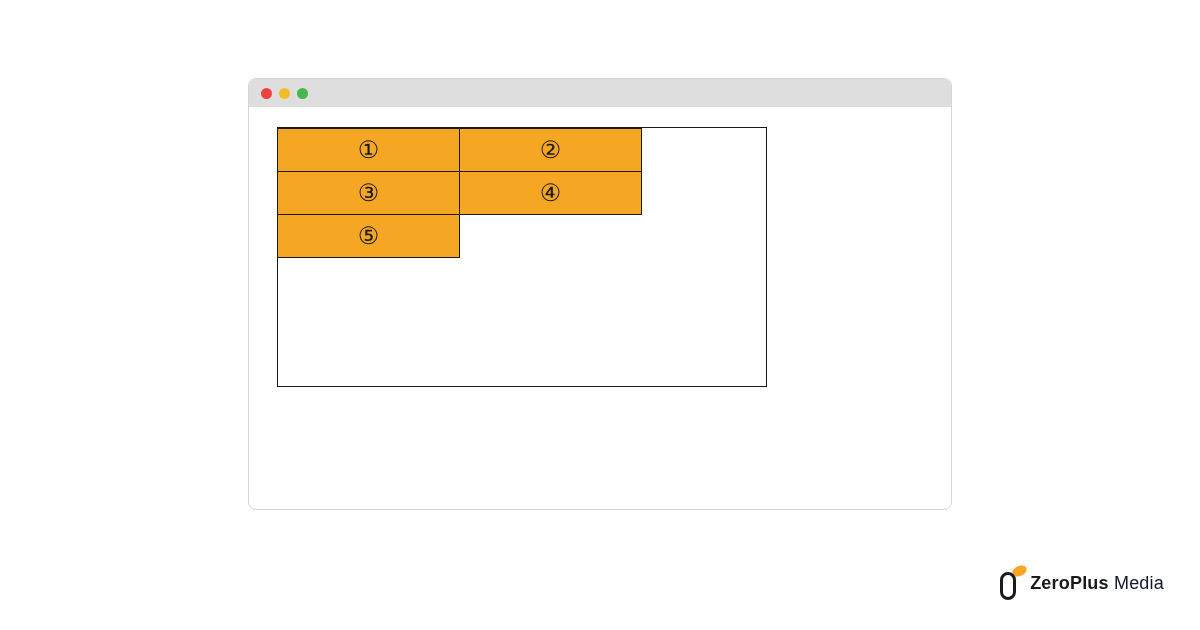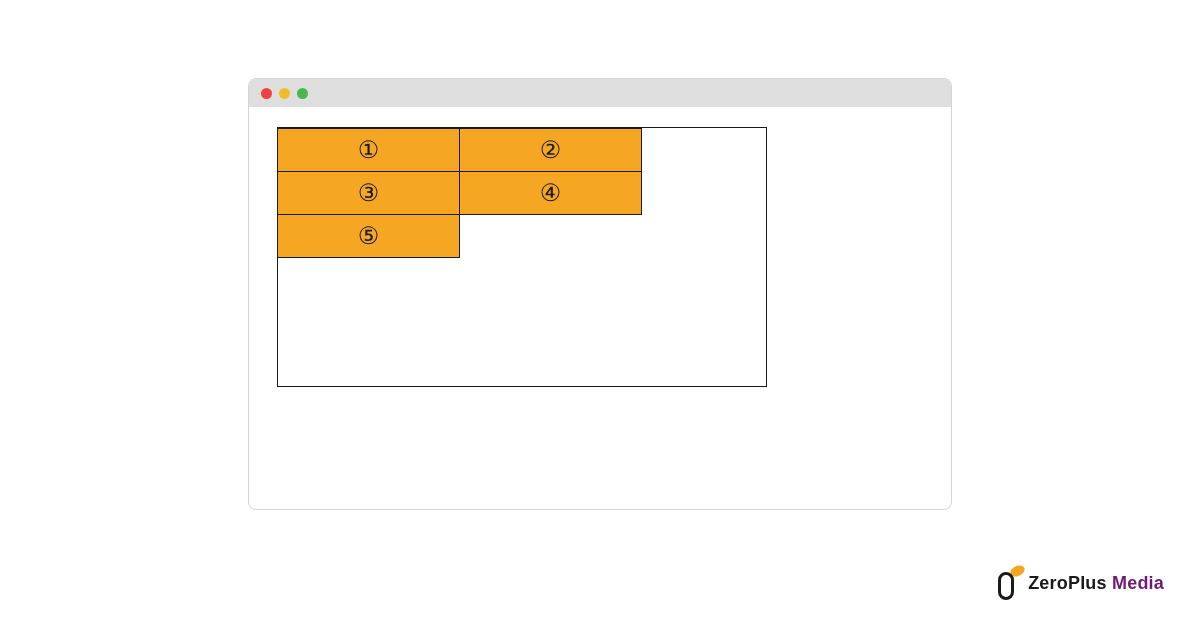--- a/index.html
+++ b/index.html
@@ -106,22 +106,22 @@
       border-radius: 50%;
       transform: rotate(-25deg);
     }
     .logo-text {
       font-size: 18px;
       font-weight: 600;
       color: #1a1a1a;
       letter-spacing: 0.2px;
     }
     .logo-text .media {
-      color: #701a75;
-      font-weight: 700;
+      color: #0f172a;
+      font-weight: 400;
     }
   </style>
 </head>
 <body>
 
 <div class="browser-window">
   <div class="title-bar">
     <div class="traffic-light traffic-red"></div>
     <div class="traffic-light traffic-yellow"></div>
     <div class="traffic-light traffic-green"></div>

